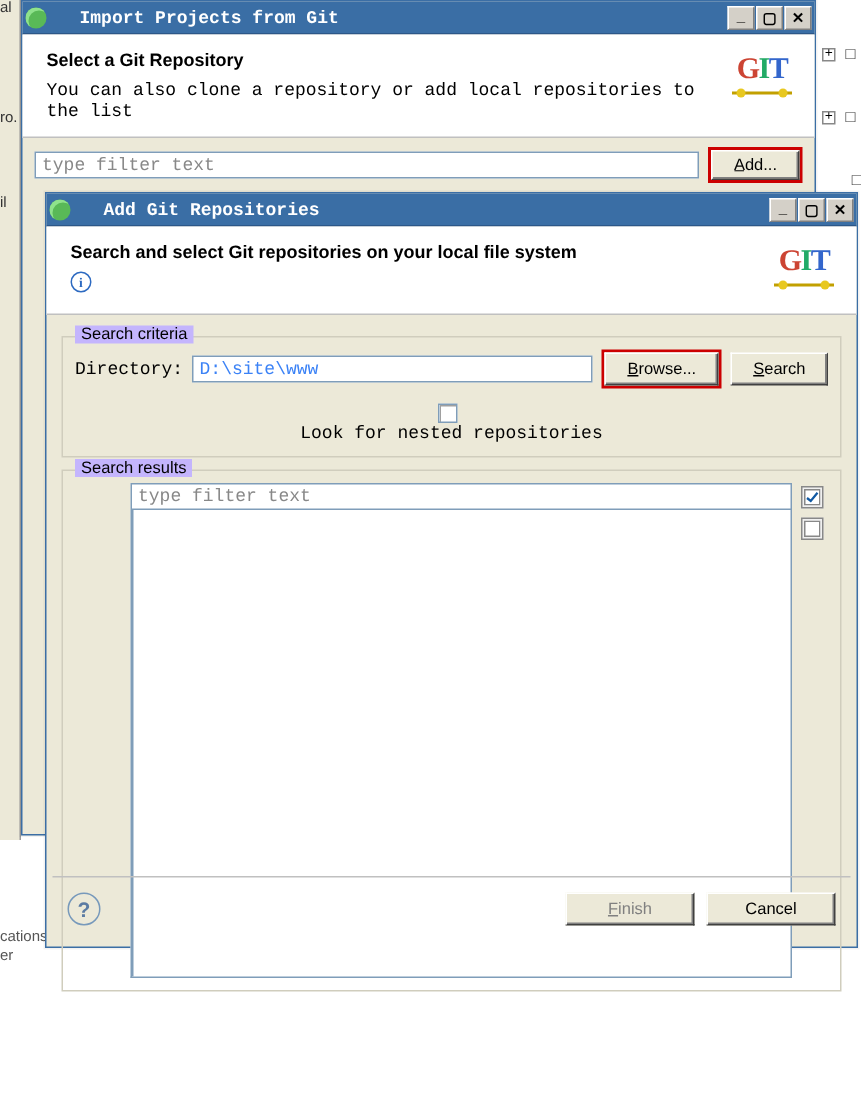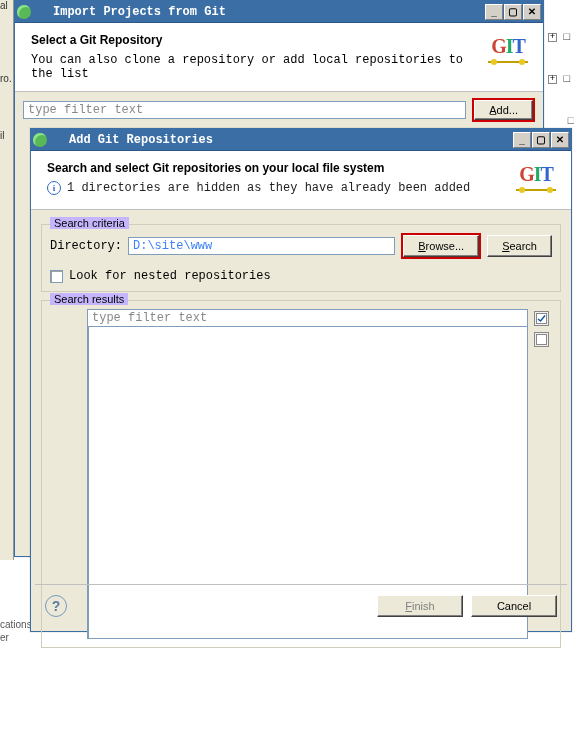--- a/index.html
+++ b/index.html
@@ -185,21 +185,20 @@
       <div class="titlebtn">▢</div>
       <div class="titlebtn">✕</div>
     </div>
   </div>
 
   <div class="header-band">
     <div style="flex:1">
       <h2>Search and select Git repositories on your local file system</h2>
       <div class="header-info">
         <span class="info-icon">i</span>
-        <span class="monospace" style="color:#222;">1 directories are hidden as they have already been added</span>
       </div>
     </div>
     <div class="git-logo">
       <div class="gtxt"><span class="g">G</span><span class="i">I</span><span class="t">T</span></div>
       <svg viewBox="0 0 44 12">
           <line x1="2" y1="6" x2="42" y2="6" stroke="#c2a000" stroke-width="2"></line>
           <circle cx="8" cy="6" r="3" fill="#e8c820"></circle>
           <circle cx="36" cy="6" r="3" fill="#e8c820"></circle>
         </svg>
     </div>
@@ -214,21 +213,21 @@
         <span class="btn" style="height:22px;">
             <span class="u">B</span>
             <span>rowse...</span>
           </span>
       </span>
       <span class="btn" style="height:22px;min-width:48px;">
           <span class="u">S</span>
           <span>earch</span>
         </span>
     </div>
-    <div style="margin-top:10px;display:flex;align-items:center;">
+    <div style="margin-top:10px;display:flex;align-items:center;flex-direction:column;">
       <span class="checkbox"></span>
       <span class="monospace"><span class="u">L</span><span>ook for nested repositories</span></span>
     </div>
   </div>
 
   <div class="fieldset" style="height:348px;padding-left:45px;">
     <div class="legend">Search results</div>
     <div style="display:flex;gap:6px;height:100%;">
       <div style="flex:1;display:flex;flex-direction:column;">
         <input class="input-text" style="width: 100%;" readonly="" value="type filter text">

